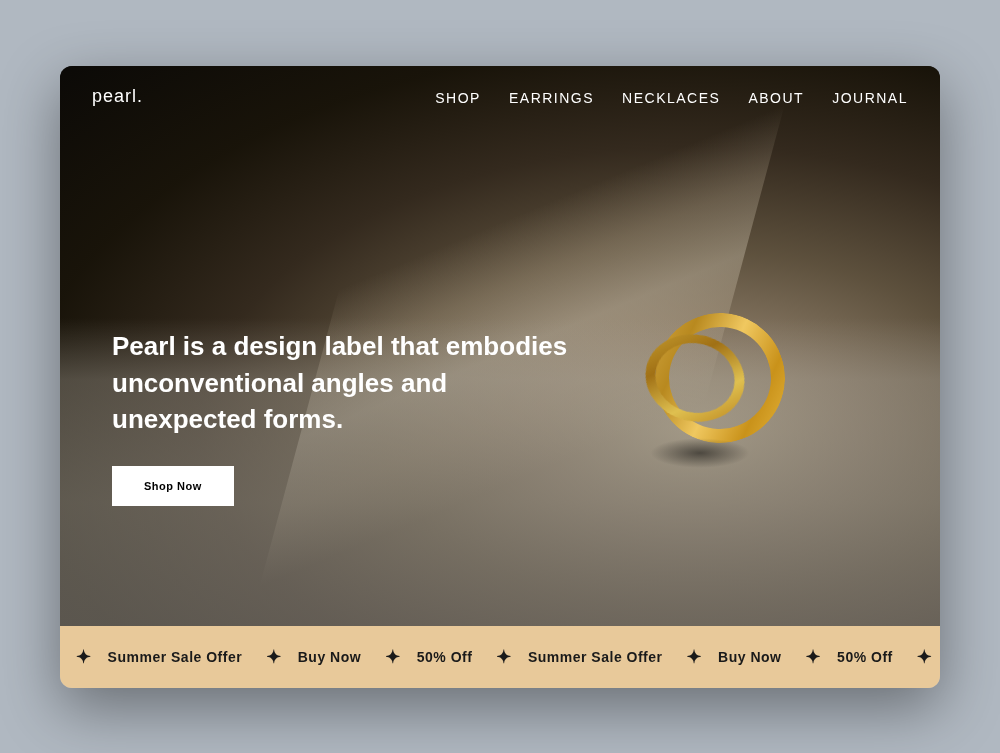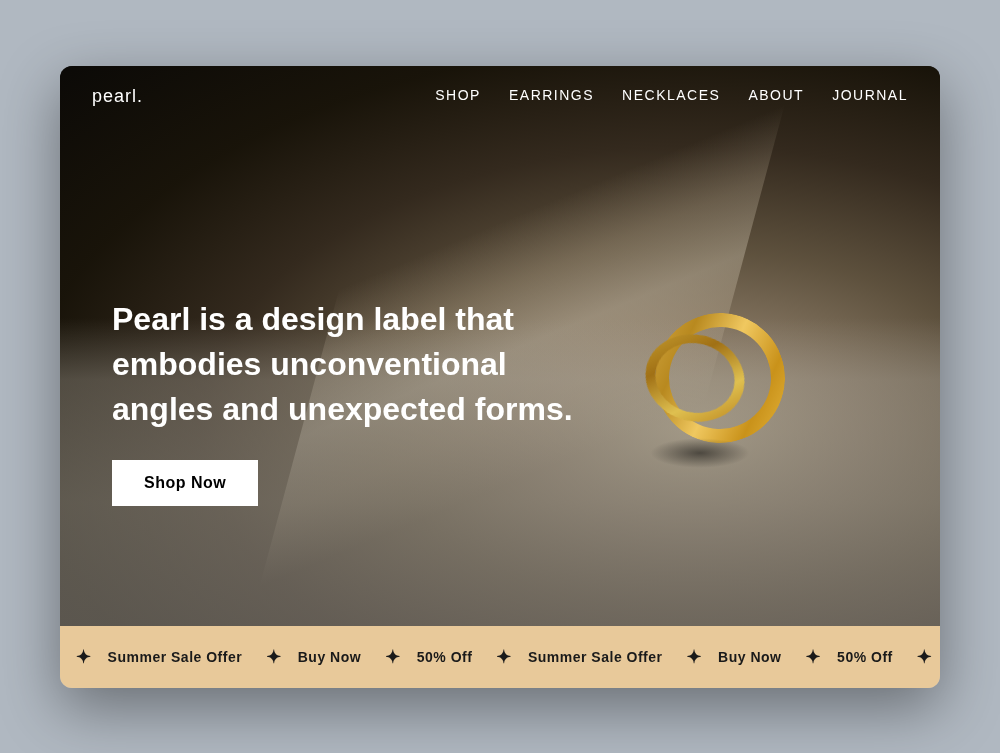--- a/index.html
+++ b/index.html
@@ -122,21 +122,21 @@
       left: 10px;
     }
 
     
     nav {
       position: absolute;
       top: 0;
       left: 0;
       right: 0;
       display: flex;
-      align-items: flex-start;
+      align-items: flex-end;
       justify-content: space-between;
       padding: 20px 32px;
       z-index: 10;
     }
 
     .logo {
       color: #ffffff;
       font-size: 18px;
       font-weight: 400;
       letter-spacing: 1px;
@@ -161,32 +161,32 @@
     .hero-content {
       position: absolute;
       bottom: 120px;
       left: 52px;
       z-index: 10;
       max-width: 480px;
     }
 
     .hero-headline {
       color: #ffffff;
-      font-size: 32px;
+      font-size: 26px;
       font-weight: 700;
       line-height: 1.4;
       margin-bottom: 28px;
     }
 
     .shop-now-btn {
       background: #ffffff;
       color: #000000;
       border: none;
       padding: 14px 32px;
-      font-size: 16px;
+      font-size: 11px;
       font-weight: 600;
       letter-spacing: 0.5px;
       cursor: pointer;
       display: inline-block;
     }
 
     
     .ticker-banner {
       background: #e8c99a;
       padding: 20px 0;

